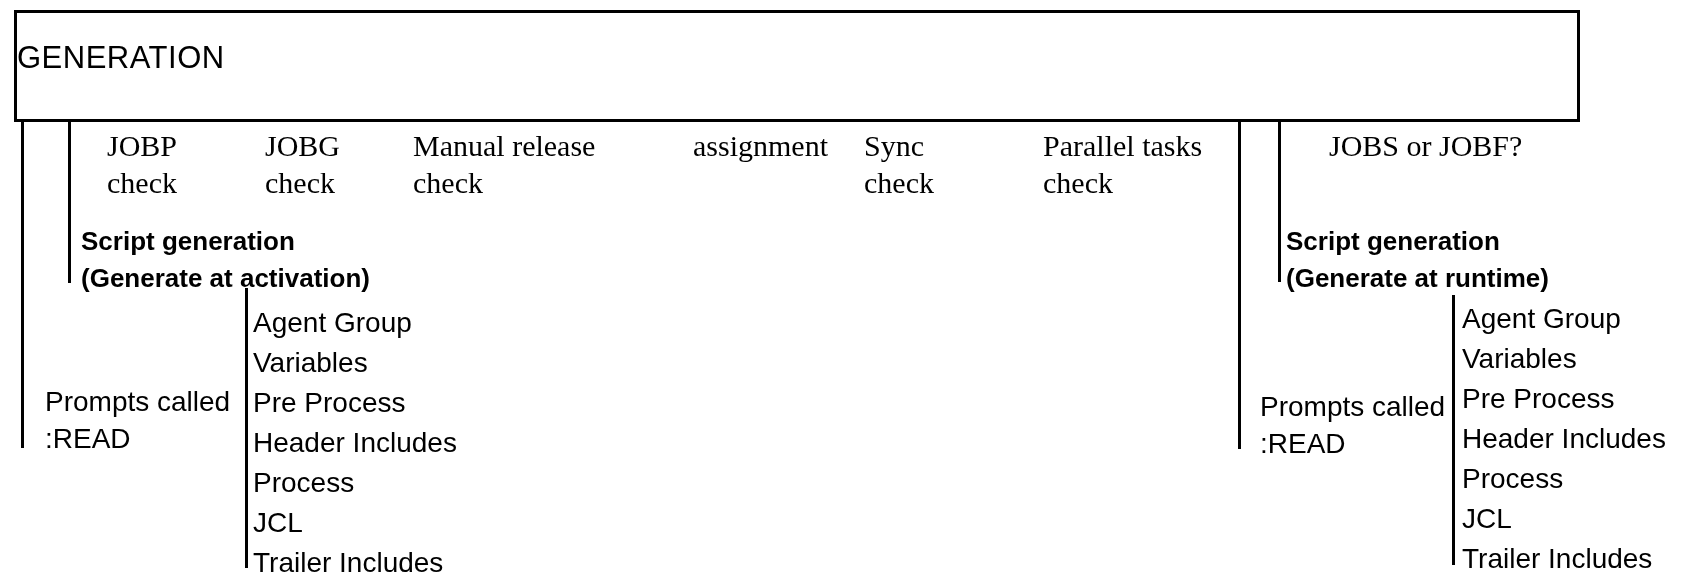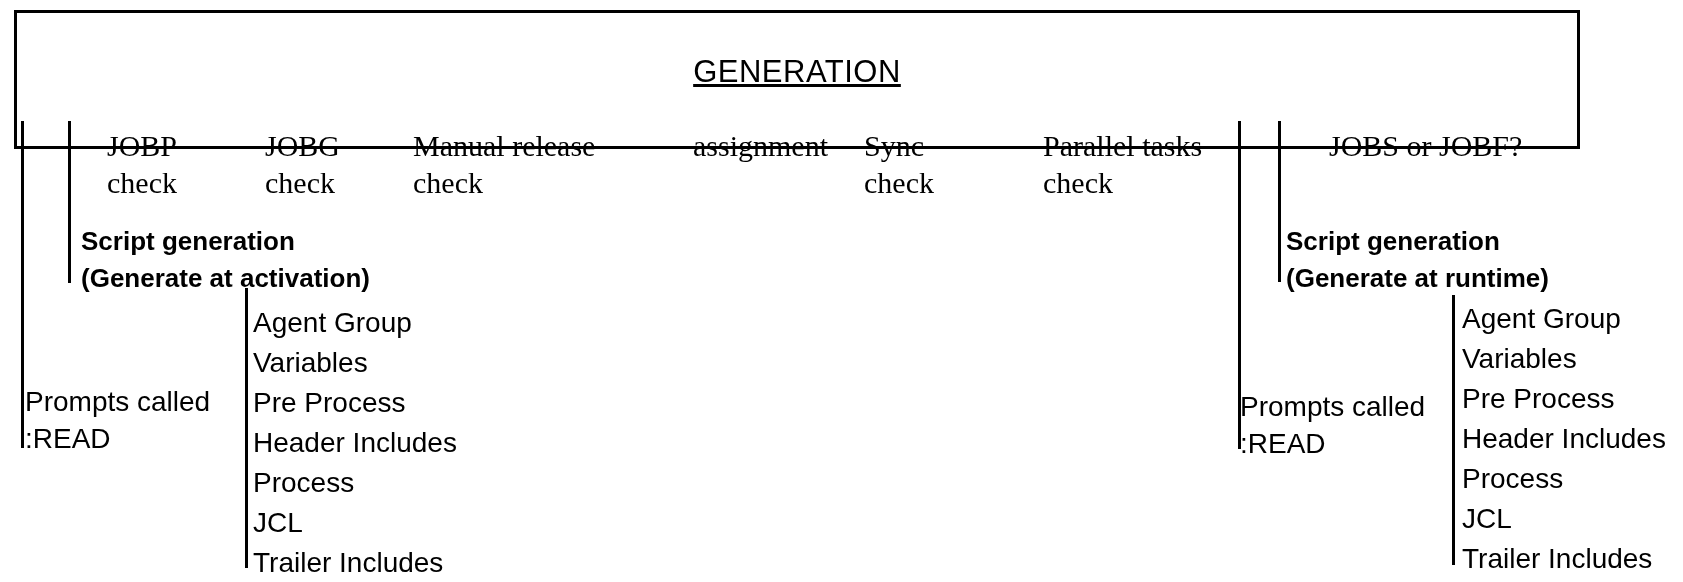--- a/index.html
+++ b/index.html
@@ -16,27 +16,26 @@
     font-family: "Liberation Sans", sans-serif;
     overflow: hidden;
   }
 
   
   .gen-box {
     position: absolute;
     left: 14px;
     top: 10px;
     width: 1566px;
-    height: 139px;
+    height: 112px;
     border: 3px solid #000000;
     box-sizing: border-box;
     display: flex;
     align-items: center;
-    justify-content: center;
-    text-decoration: underline;
+    justify-content: flex-start;
   }
   .gen-title {
     font-size: 31px;
     letter-spacing: 0.5px;
     transform: translateY(-8px);
   }
 
   
   .vline {
     position: absolute;
@@ -78,20 +77,21 @@
   }
   .heading-left  { left: 81px; }
   .heading-right { left: 1286px; }
 
   
   .prompts {
     position: absolute;
     font-size: 28px;
     line-height: 37px;
     white-space: nowrap;
+    margin-left: 20px;
   }
   .prompts-left  { left: 25px;   top: 383px; }
   .prompts-right { left: 1240px; top: 388px; }
 
   
   .itemlist {
     position: absolute;
     font-size: 28px;
     line-height: 40px;
     white-space: nowrap;

